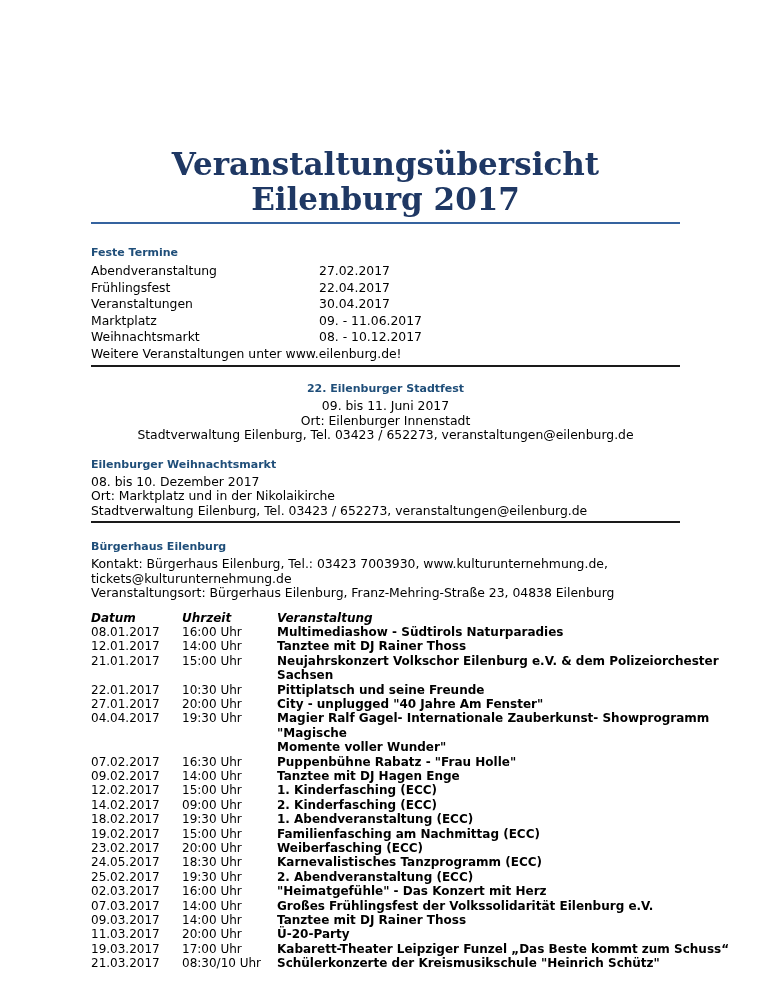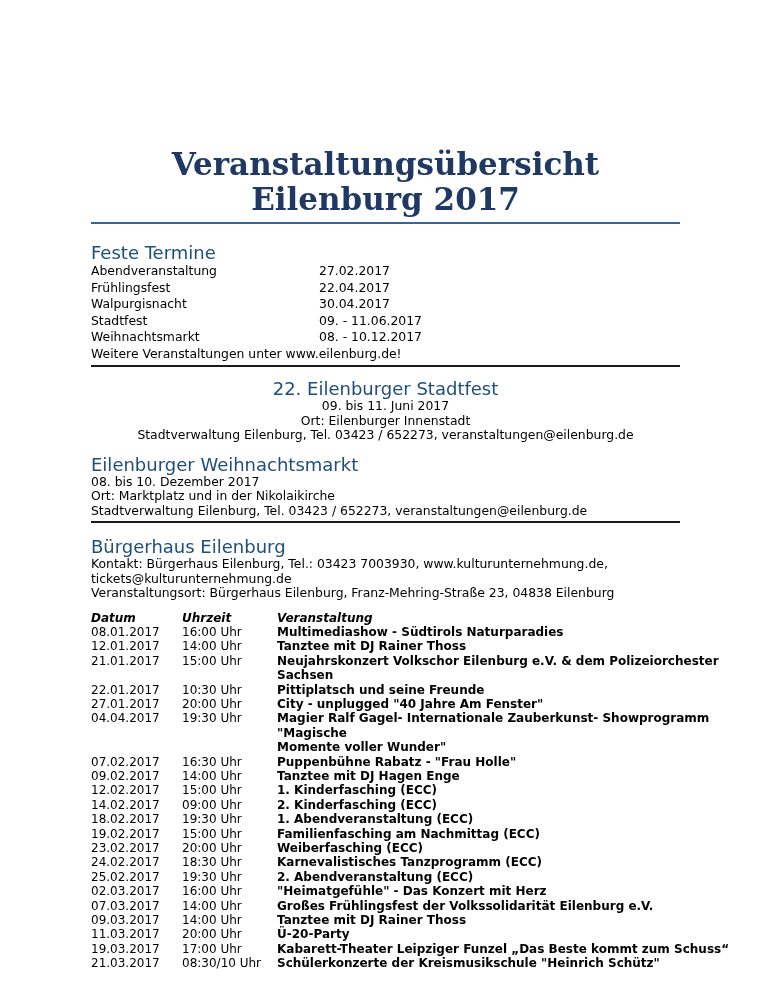--- a/index.html
+++ b/index.html
@@ -32,23 +32,23 @@
     border-top: 2px solid var(--rule-blue, #35639f);
     margin: 3px 0 21px 0;
   }
   .rule-black {
     border: none;
     border-top: 2px solid #1a1a1a;
     margin: 3px 0 14px 0;
   }
   h2.sec-heading {
     margin: 0 0 2px 0;
-    font-size: 18px;
+    font-size: 11px;
     line-height: 16px;
-    font-weight: normal;
+    font-weight: bold;
     color: var(--heading-color, #1f4e79);
   }
   .body-text { font-size: 12.4px; line-height: 14.5px; }
   .feste-list { font-size: 12.4px; line-height: 16.5px; }
   .feste-row { display: flex; }
   .feste-row .f-name { width: 228px; flex: 0 0 228px; }
   .feste-footer { font-size: 12.4px; line-height: 16.5px; }
   .section-block { margin-bottom: 14px; text-align: center; }
   .events-table {
     margin-top: 10px;
@@ -75,25 +75,25 @@
     <div class="feste-list" id="feste-list">
         <div class="feste-row">
           <span class="f-name">Abendveranstaltung</span>
           <span class="f-date">27.02.2017</span>
         </div>
         <div class="feste-row">
           <span class="f-name">Frühlingsfest</span>
           <span class="f-date">22.04.2017</span>
         </div>
         <div class="feste-row">
-          <span class="f-name">Walpurgisnacht</span>
+          <span class="f-name">Veranstaltungen</span>
           <span class="f-date">30.04.2017</span>
         </div>
         <div class="feste-row">
-          <span class="f-name">Stadtfest</span>
+          <span class="f-name">Marktplatz</span>
           <span class="f-date">09. - 11.06.2017</span>
         </div>
         <div class="feste-row">
           <span class="f-name">Weihnachtsmarkt</span>
           <span class="f-date">08. - 10.12.2017</span>
         </div>
       </div>
     <div class="feste-footer">Weitere Veranstaltungen unter www.eilenburg.de!</div>
   </section>
   <hr class="rule-black">
@@ -195,21 +195,21 @@
           <div>19.02.2017</div>
           <div>15:00 Uhr</div>
           <div class="ev-title">Familienfasching am Nachmittag (ECC)</div>
         </div>
         <div class="ev-row">
           <div>23.02.2017</div>
           <div>20:00 Uhr</div>
           <div class="ev-title">Weiberfasching (ECC)</div>
         </div>
         <div class="ev-row">
-          <div>24.02.2017</div>
+          <div>24.05.2017</div>
           <div>18:30 Uhr</div>
           <div class="ev-title">Karnevalistisches Tanzprogramm (ECC)</div>
         </div>
         <div class="ev-row">
           <div>25.02.2017</div>
           <div>19:30 Uhr</div>
           <div class="ev-title">2. Abendveranstaltung (ECC)</div>
         </div>
         <div class="ev-row">
           <div>02.03.2017</div>

